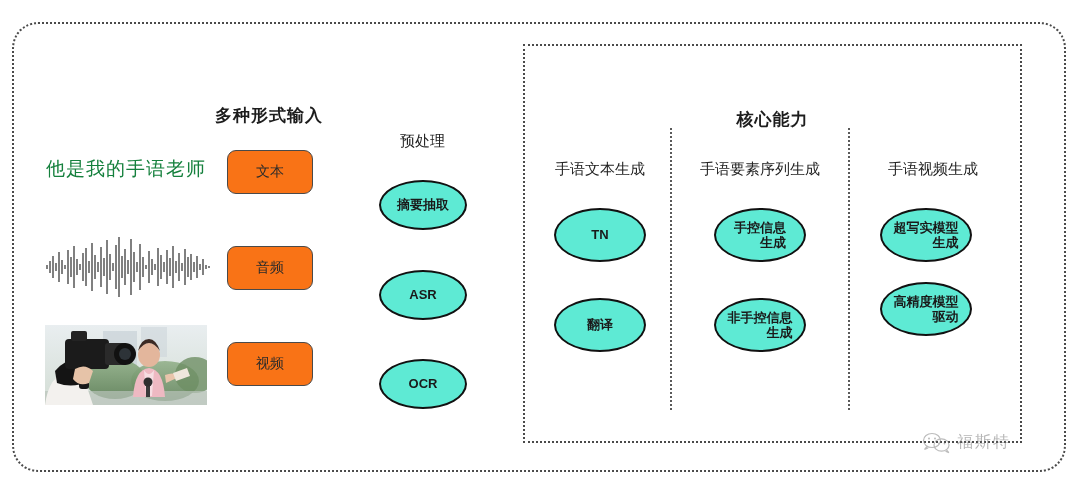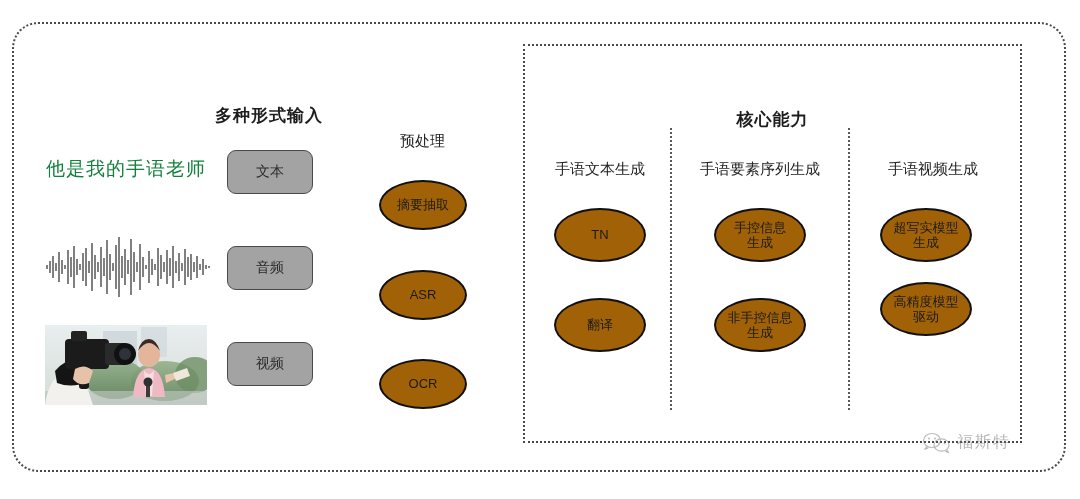--- a/index.html
+++ b/index.html
@@ -70,25 +70,26 @@
 
   
   .ellipse{
     position:absolute;
     border:2.5px solid #111;
     border-radius:50%;
     box-sizing:border-box;
     display:flex;
     align-items:center;
     justify-content:center;
-    text-align:center;
+    text-align:right;
     line-height:1.18;
     font-size:13px;
     color:#1a1a1a;
-    background:#a16207;
+    background:#5eead4;
+    font-weight:bold;
   }
   .ellipse.wide{ width:88px; height:50px; }
   .ellipse.core{ width:92px; height:54px; }
 
   
   .input-heading{
     position:absolute;
     left:215px; top:104px;
     font-size:17px;
     font-weight:bold;
@@ -109,21 +110,21 @@
     left:227px;
     width:86px; height:44px;
     border:1.6px solid #4a4a4a;
     border-radius:9px;
     box-sizing:border-box;
     display:flex;
     align-items:center;
     justify-content:center;
     font-size:14px;
     color:#2b2b2b;
-    background:#a3a3a3;
+    background:#f97316;
   }
   .chip.c1{ top:150px; }
   .chip.c2{ top:246px; }
   .chip.c3{ top:342px; }
 
   
   .waveform{
     position:absolute;
     left:45px; top:235px;
     width:166px; height:64px;

